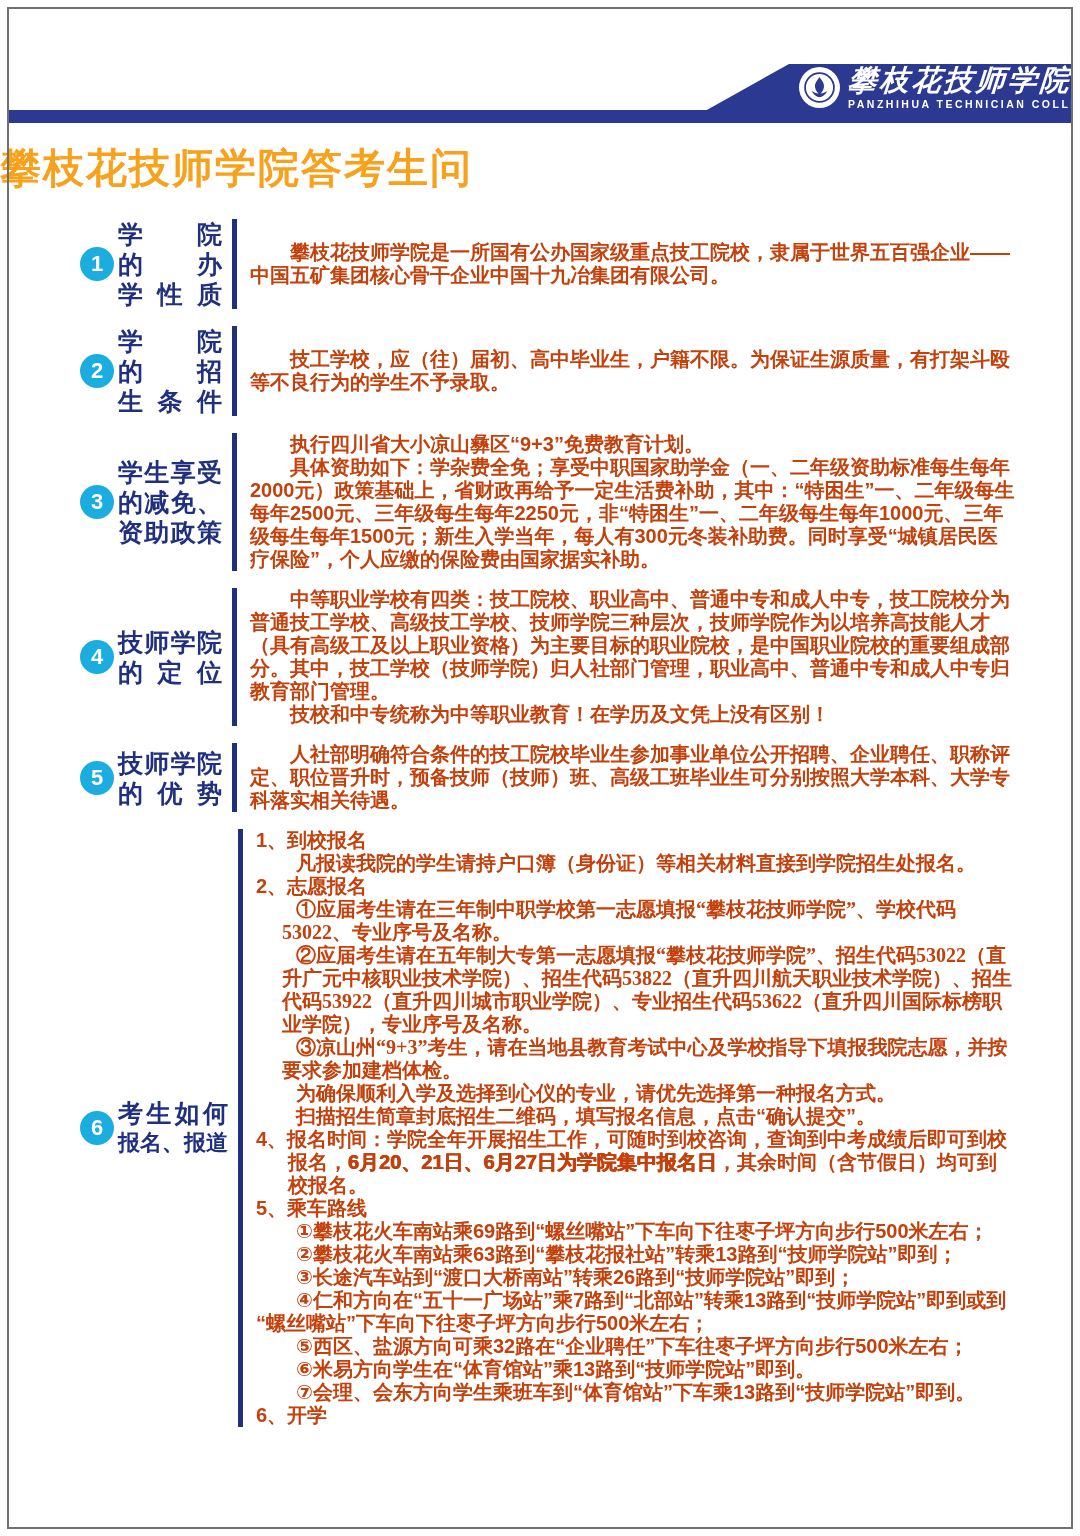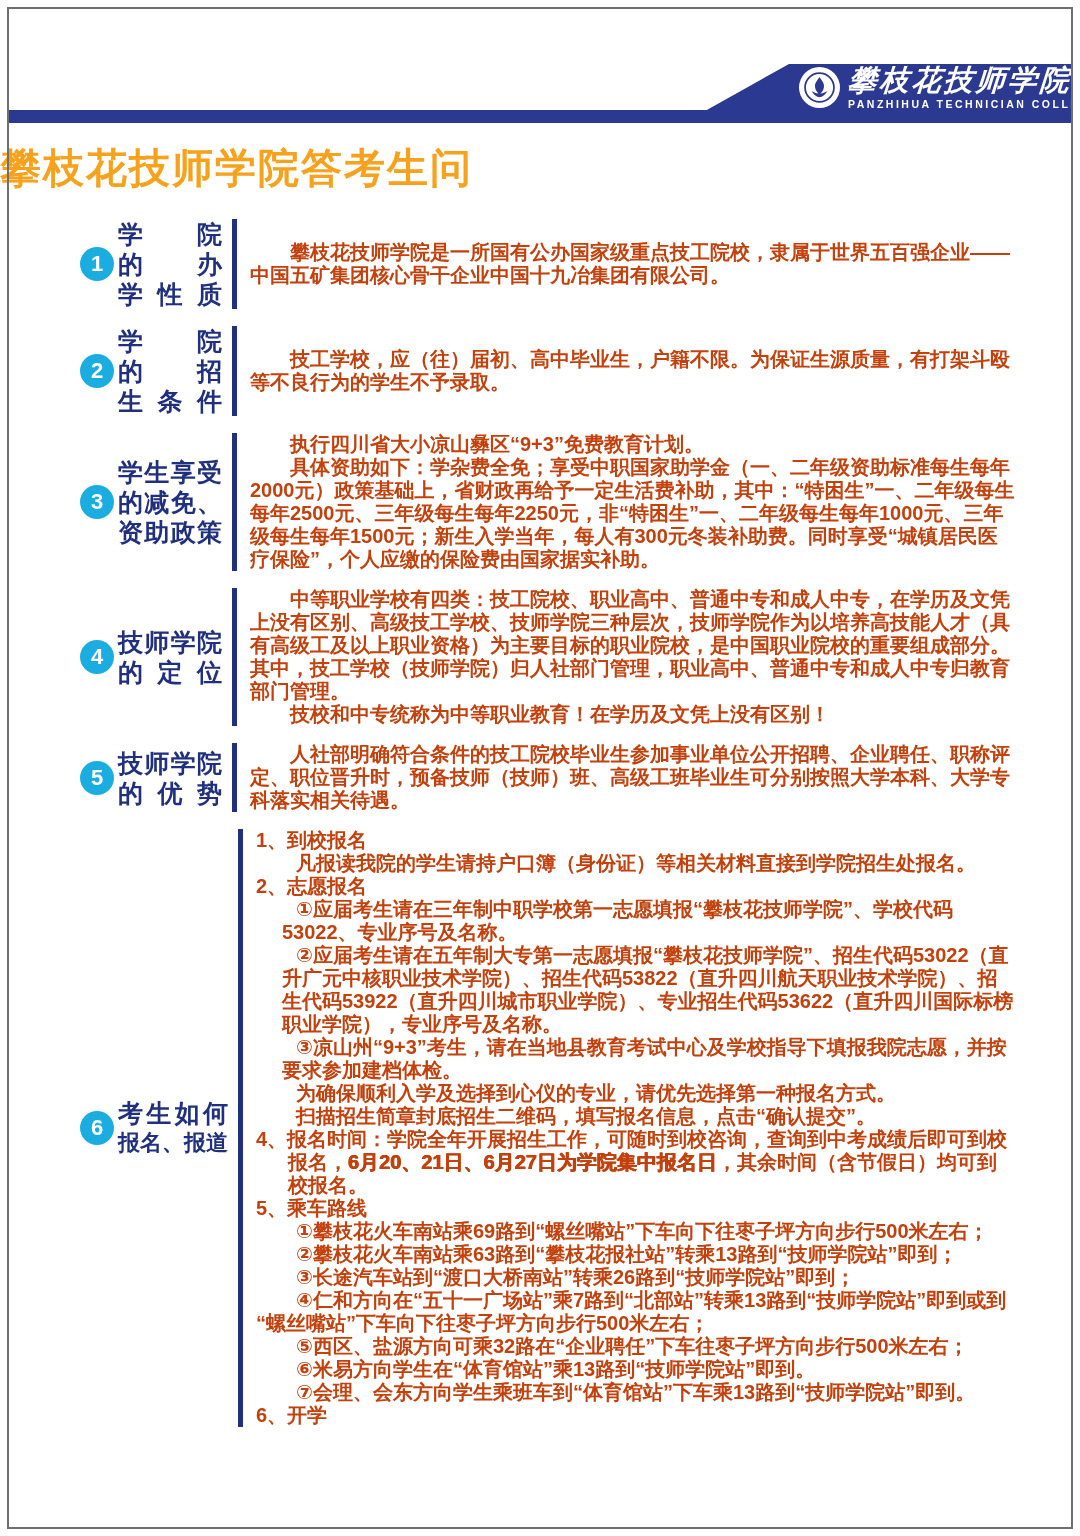--- a/index.html
+++ b/index.html
@@ -46,21 +46,21 @@
     font-weight:900;font-size:25px;line-height:30px;}
   .label-line{display:flex;justify-content:space-between;}
   .label-line.tight{font-size:22px;}
   .bar{flex:0 0 5px;align-self:stretch;background:var(--navy-text,#20307f);}
   .body-col{flex:1;margin-left:13px;color:#c2410c;font-size:20px;line-height:23px;font-weight:700;}
 
   .p{margin:0;}
   .p-indent{text-indent:2em;}
   .p-plain{}
   .p-block2{margin-left:2em;}
-  .p-sub{margin-left:1.3em;text-indent:0.7em;}
+  .p-sub{margin-left:1.3em;text-indent:0.7em;font-family:Liberation Serif, serif;}
   .p-hangnum{margin-left:1.6em;text-indent:-1.6em;}
   .p-route{text-indent:2em;}
   .seg-bold{text-shadow:0.4px 0 0 currentColor,-0.4px 0 0 currentColor;text-align:center;}
 </style>
 </head>
 <body>
 
 <div class="page">
   <div class="frame"></div>
 
@@ -175,21 +175,21 @@
             <span>院</span>
           </div>
           <div class="label-line">
             <span>的</span>
             <span>定</span>
             <span>位</span>
           </div>
         </div>
         <div class="bar"></div>
         <div class="body-col">
-          <div class="p p-indent"><span>中等职业学校有四类：技工院校、职业高中、普通中专和成人中专，在学历及文凭上没有区别、高级技工学校、技师学院三种层次，技师学院作为以培养高技能人才（具有高级工及以上职业资格）为主要目标的职业院校，是中国职业院校的重要组成部分。其中，技工学校（技师学院）归人社部门管理，职业高中、普通中专和成人中专归教育部门管理。</span></div>
+          <div class="p p-indent"><span>中等职业学校有四类：技工院校、职业高中、普通中专和成人中专，技工院校分为普通技工学校、高级技工学校、技师学院三种层次，技师学院作为以培养高技能人才（具有高级工及以上职业资格）为主要目标的职业院校，是中国职业院校的重要组成部分。其中，技工学校（技师学院）归人社部门管理，职业高中、普通中专和成人中专归教育部门管理。</span></div>
           <div class="p p-indent"><span>技校和中专统称为中等职业教育！在学历及文凭上没有区别！</span></div>
         </div>
       </div>
       <div class="section">
         <div class="badge-col">
           <div class="badge">5</div>
         </div>
         <div class="label-col">
           <div class="label-line">
             <span>技</span>

